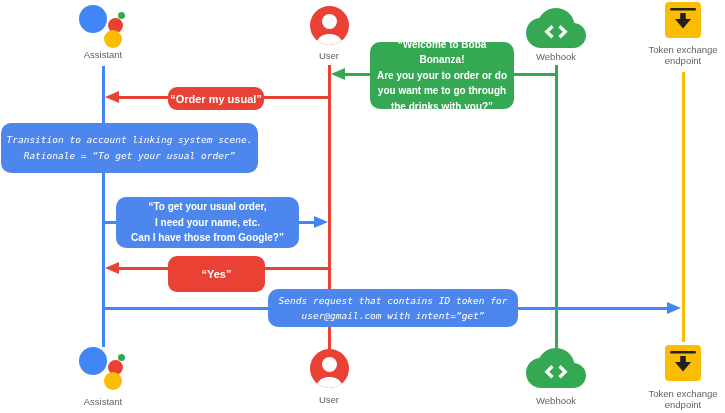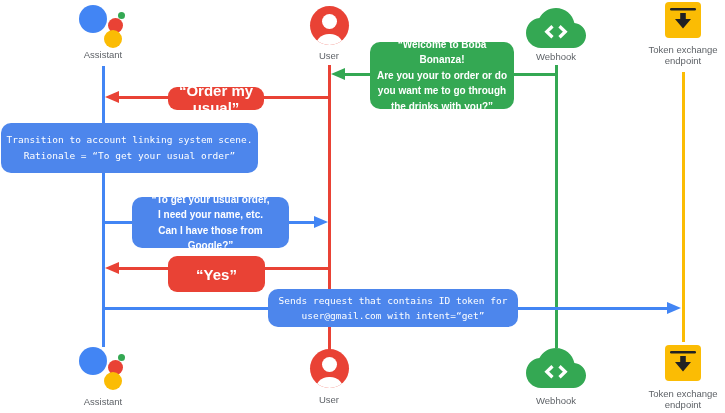--- a/index.html
+++ b/index.html
@@ -20,24 +20,24 @@
   .al-green{background:#34A853;}
   .ahead{position:absolute;width:0;height:0;z-index:2;
     border-top:6.5px solid transparent;border-bottom:6.5px solid transparent;}
   .ah-left-red{border-right:14px solid #E94235;}
   .ah-left-green{border-right:14px solid #34A853;}
   .ah-right-blue{border-left:14px solid #4285F4;}
   
   .bubble{position:absolute;z-index:3;color:#fff;display:flex;align-items:center;
     justify-content:center;text-align:center;white-space:pre-line;box-sizing:border-box;}
   .b-green{background:#34A853;border-radius:10px;font-size:10px;line-height:15.5px;font-weight:600;}
-  .b-red{background:#E94235;border-radius:9px;font-size:15px;font-weight:600;}
+  .b-red{background:#E94235;border-radius:9px;font-size:11px;font-weight:600;}
   .b-blue{background:#4D86EC;border-radius:10px;font-size:10px;line-height:15.5px;font-weight:600;}
   .b-note{background:#4D86EC;border-radius:10px;font-family:"DejaVu Sans Mono",monospace;
-    font-size:9.5px;line-height:16px;font-weight:400;}
+    font-style:italic;font-size:9.5px;line-height:16px;font-weight:400;}
   
   .assistant-logo{position:absolute;width:47px;height:44px;z-index:4;}
   .assistant-logo .c{position:absolute;border-radius:50%;display:block;}
   .as-blue{left:0;top:1px;width:28px;height:28px;background:#4285F4;}
   .as-red{left:29px;top:14px;width:15px;height:15px;background:#E94235;}
   .as-green{left:39px;top:8px;width:7px;height:7px;background:#34A853;}
   .as-yellow{left:25px;top:26px;width:18px;height:18px;background:#FBBC04;}
   .user-avatar{position:absolute;width:39px;height:39px;border-radius:50%;
     background:#E94235;overflow:hidden;z-index:4;}
   .ua-head{position:absolute;left:12px;top:8px;width:15px;height:15px;border-radius:50%;background:#fff;}
@@ -75,21 +75,21 @@
   <div class="bubble b-green" style="left:370px;top:42px;width:144px;height:67px;padding:0 4px;">“Welcome to Boba Bonanza!
 Are you your to order or do
 you want me to go through
 the drinks with you?”</div>
 
   <div class="bubble b-red" style="left:168px;top:87px;width:96px;height:23px;">“Order my usual”</div>
 
   <div class="bubble b-note" style="left:1px;top:123px;width:257px;height:50px;">Transition to account linking system scene.
 Rationale = “To get your usual order”</div>
 
-  <div class="bubble b-blue" style="left:132px;top:197px;width:157px;height:51px;padding:0 4px;">“To get your usual order,
+  <div class="bubble b-blue" style="left:116px;top:197px;width:183px;height:51px;padding:0 4px;">“To get your usual order,
 I need your name, etc.
 Can I have those from Google?”</div>
 
   <div class="bubble b-red" style="left:168px;top:256px;width:97px;height:36px;">“Yes”</div>
 
   <div class="bubble b-note" style="left:268px;top:289px;width:250px;height:38px;line-height:15px;">Sends request that contains ID token for
 user@gmail.com with intent=“get”</div>
 
   <div class="assistant-logo" style="left:79px;top:4px;">
     <span class="c as-blue"></span>

